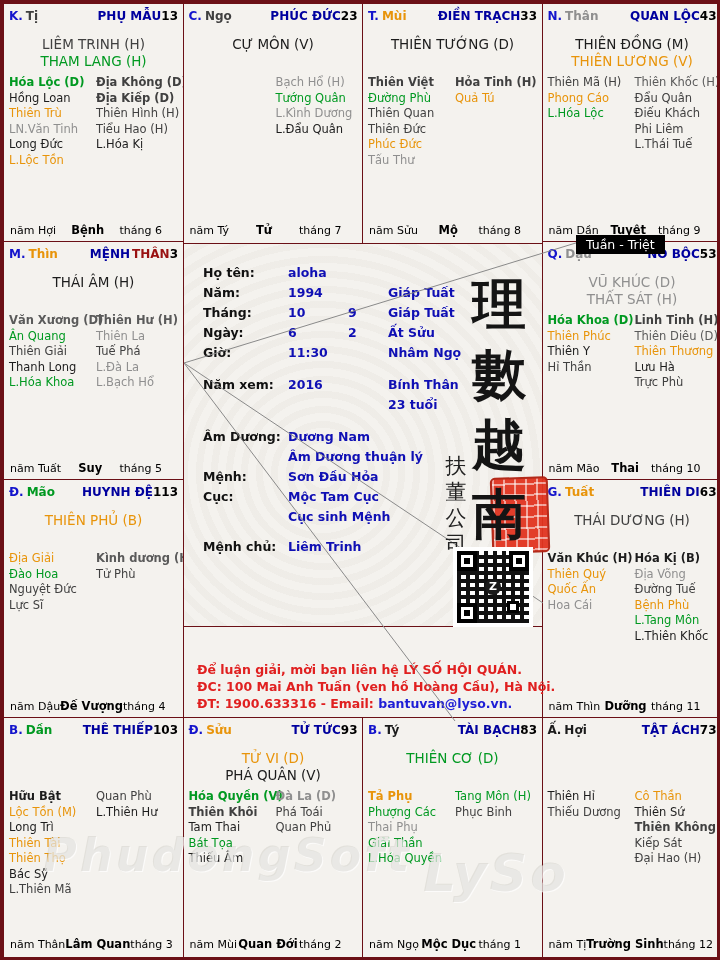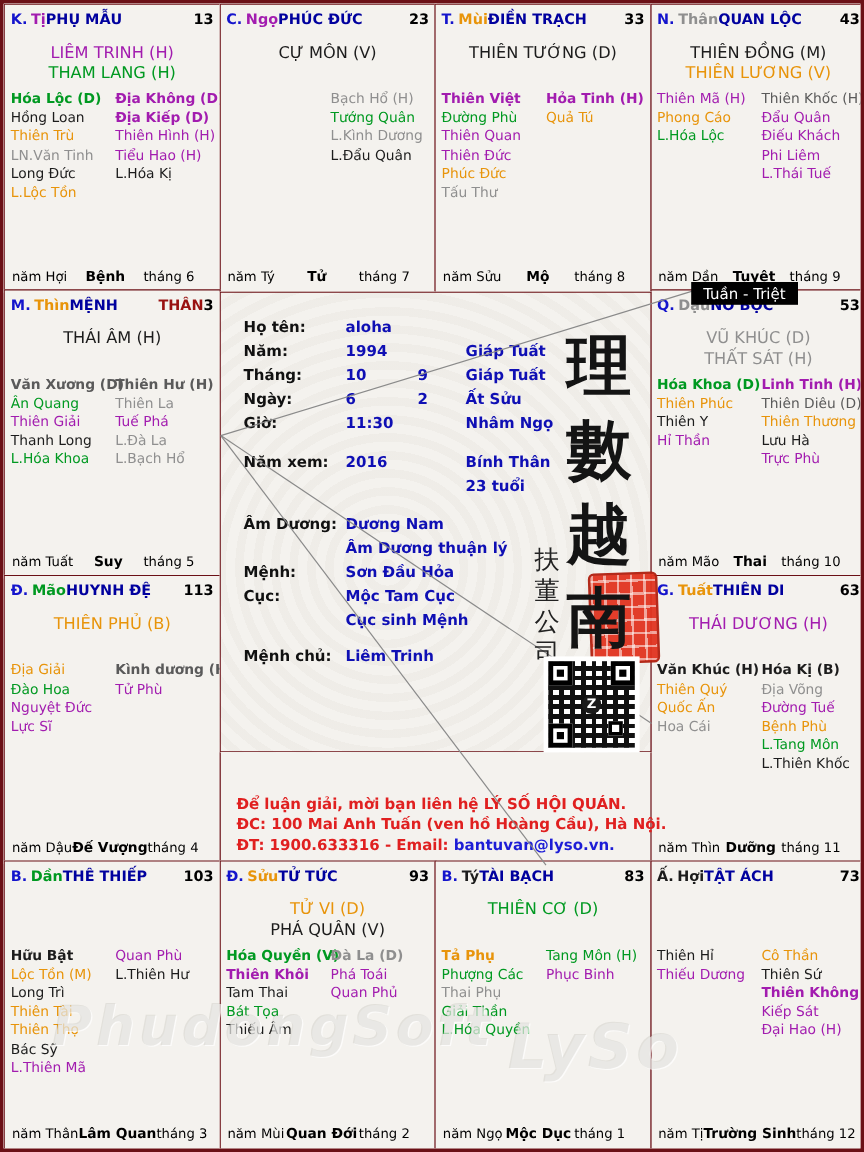--- a/index.html
+++ b/index.html
@@ -4,30 +4,30 @@
 <style>
   *{margin:0;padding:0;box-sizing:border-box}
   html,body{background:#fff}
   body{font-family:"DejaVu Sans","Liberation Sans",sans-serif}
   #chart{position:relative;width:720px;height:960px;background:#f4f2ee;border:3px solid #6b1016;overflow:hidden}
 
   .cell{position:absolute;width:181px;height:241px;box-shadow:inset 0 0 0 1px #6b1016;background:#f4f2ee}
   .hdr{position:absolute;top:6px;left:6px;right:6px;display:flex;align-items:baseline;font-size:12px;font-weight:bold;white-space:nowrap}
   .stem{color:#1414cc}
   .branch{margin-left:3px}
-  .pname{flex:1;text-align:left;color:#00009e}
+  .pname{flex:1;text-align:right;color:#00009e}
   .p2{color:#991111;margin-left:2px;font-weight:bold}
   .pnum{color:#000}
   .mains{position:absolute;top:33px;left:0;right:0;text-align:center;font-size:13.5px;font-weight:normal;line-height:17px;white-space:nowrap}
   .cols{position:absolute;top:72px;left:6px;right:1px;display:flex;font-size:11.5px;line-height:15.5px}
   .colL,.colR{width:50%;white-space:nowrap}
   .foot{position:absolute;bottom:7px;left:7px;right:22px;display:flex;align-items:center;font-size:11px;color:#000;white-space:nowrap}
   .stage{flex:1;text-align:center;font-weight:bold;font-size:11.5px}
 
-  .c-red{color:#a21caf}.c-green{color:#009921}.c-orange{color:#e8940a}
+  .c-red{color:#404040}.c-green{color:#009921}.c-orange{color:#e8940a}
   .c-gray{color:#8f8f8f}.c-dgray{color:#5a5a5a}.c-black{color:#1c1c1c}
   .c-blue{color:#1414cc}
   .b{font-weight:bold}
 
   #center{position:absolute;left:180px;top:240px;width:360px;height:384px;background:#f4f2ee;box-shadow:inset 0 0 0 1px #6b1016;
     background-image:repeating-radial-gradient(circle at 140px 230px, rgba(90,70,40,0.03) 0 7px, transparent 7px 15px)}
   #info{position:absolute;left:0;top:22px;right:0}
   .irow{position:relative;height:20px;font-size:12.5px;font-weight:bold;white-space:nowrap}
   .irow .lbl{position:absolute;left:20px;color:#111}
   .irow .v1{position:absolute;left:105px;color:#0f0fb4}

